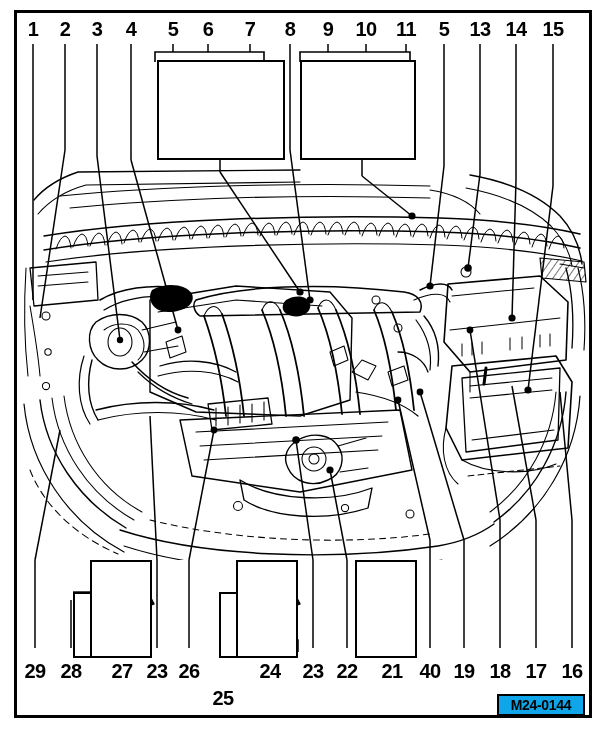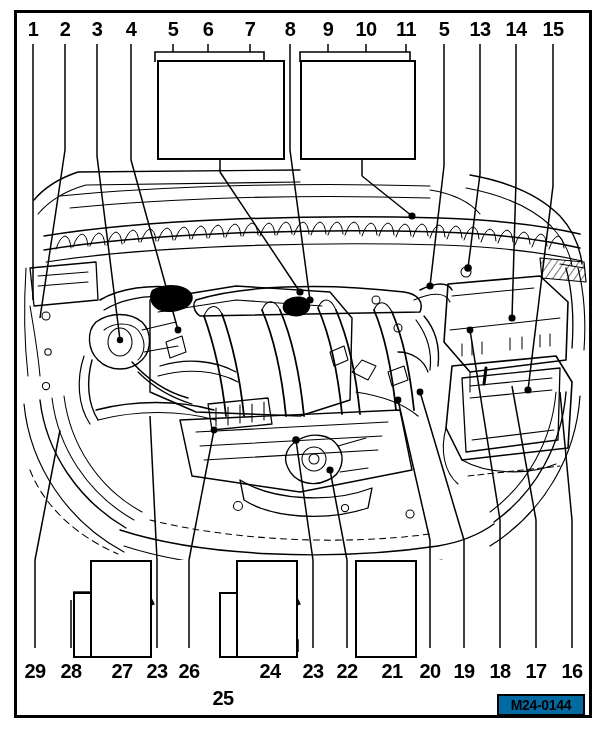--- a/index.html
+++ b/index.html
@@ -57,21 +57,21 @@
     position: absolute;
     left: 497px;
     top: 694px;
     width: 88px;
     height: 22px;
     border: 2px solid #000;
     box-sizing: border-box;
     display: flex;
     align-items: center;
     justify-content: center;
-    background: #0369a1;
+    background: #0ea5e9;
   }
   #partcode span {
     font-family: "Liberation Sans", sans-serif;
     font-weight: bold;
     font-size: 14px;
     color: #000;
     letter-spacing: -0.3px;
   }
   .detailbox {
     position: absolute;
@@ -479,21 +479,21 @@
       <div class="num" style="left: 35px;">29</div>
       <div class="num" style="left: 71px;">28</div>
       <div class="num" style="left: 122px;">27</div>
       <div class="num" style="left: 157px;">23</div>
       <div class="num" style="left: 189px;">26</div>
       <div class="num" style="left: 223px; margin-top: 27px;">25</div>
       <div class="num" style="left: 270px;">24</div>
       <div class="num" style="left: 313px;">23</div>
       <div class="num" style="left: 347px;">22</div>
       <div class="num" style="left: 392px;">21</div>
-      <div class="num" style="left: 430px;">20</div>
+      <div class="num" style="left: 430px;">40</div>
       <div class="num" style="left: 464px;">19</div>
       <div class="num" style="left: 500px;">18</div>
       <div class="num" style="left: 536px;">17</div>
       <div class="num" style="left: 572px;">16</div>
     </div>
 
   <div id="partcode">
     <span>M24-0144</span>
   </div>
 

